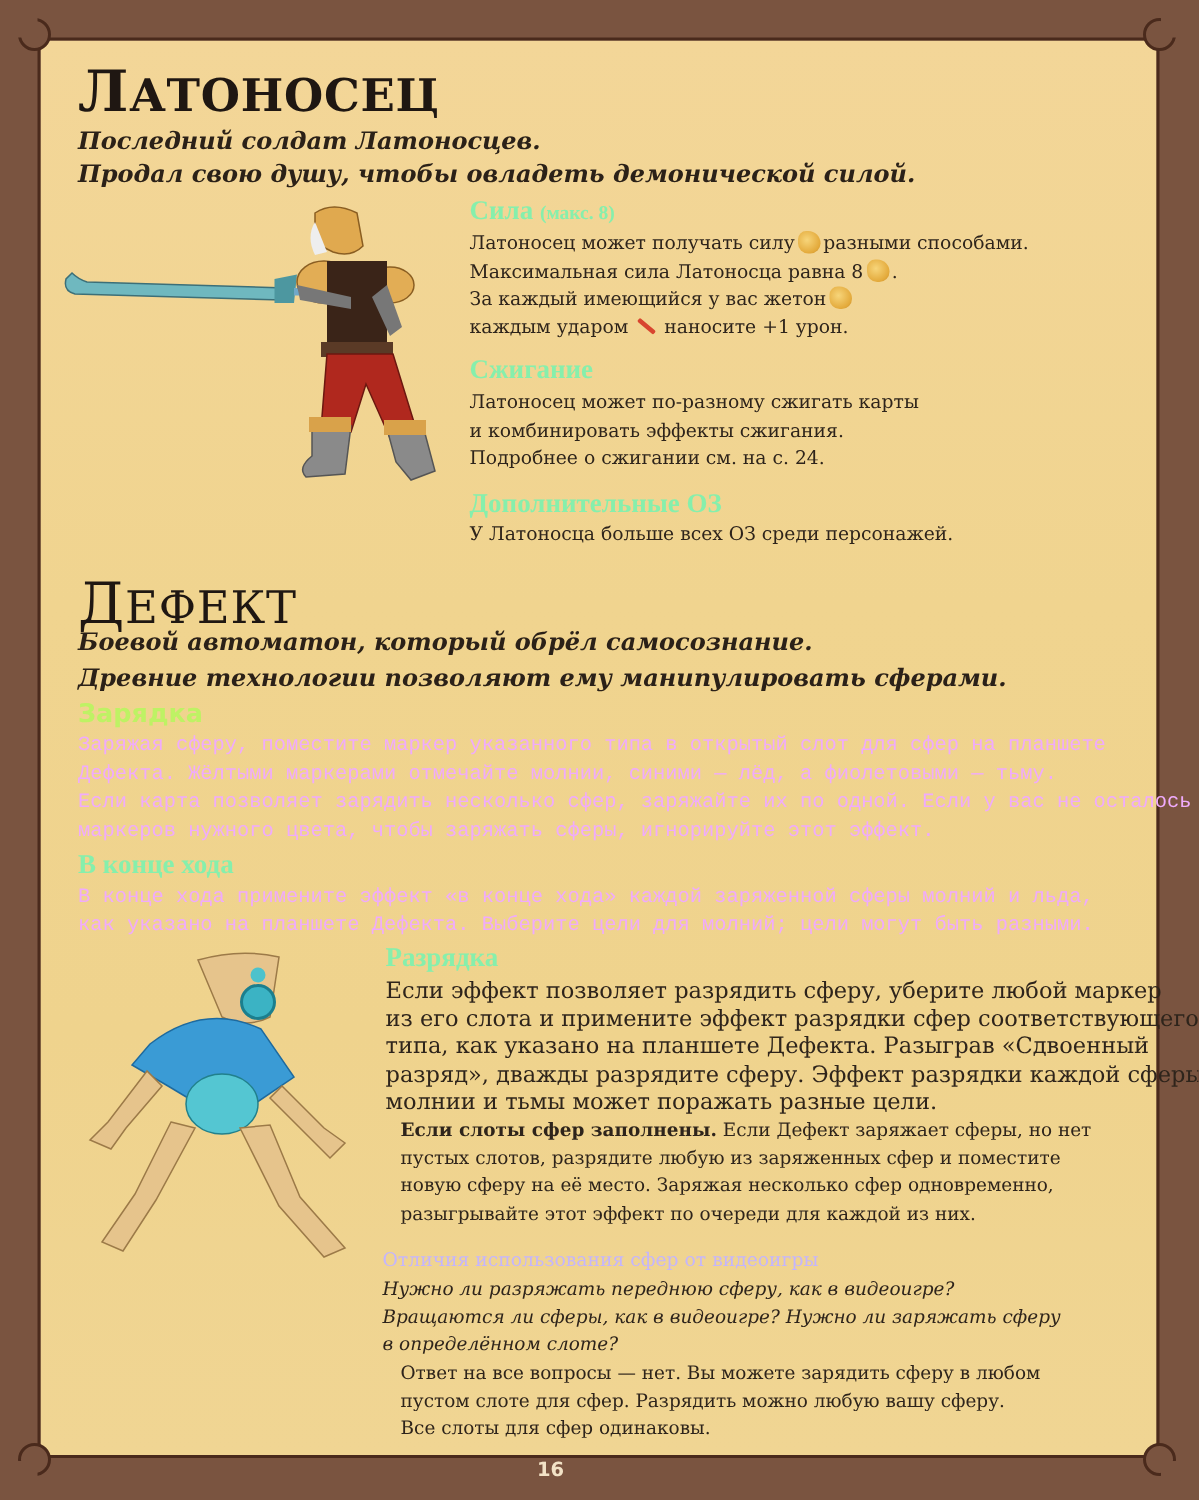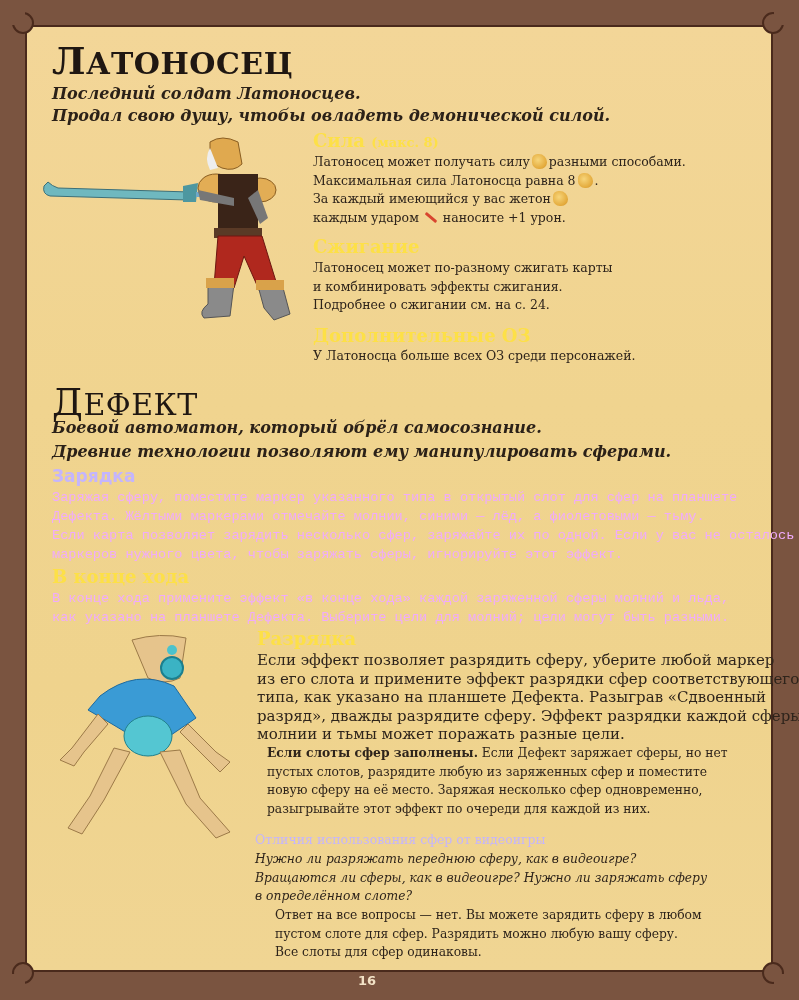--- a/index.html
+++ b/index.html
@@ -24,25 +24,25 @@
   .c-bl { left:12px; top:962px; }
   .c-br { left:762px; top:962px; }
   .corner-fill { position:absolute; width:13px; height:13px; background:#7a5440; }
   .abs { position:absolute; }
   .title {
     font-family:"DejaVu Serif", serif; font-weight:normal; color:#1f1712;
     font-size:30px; letter-spacing:0.5px; white-space:nowrap;
   }
   .title .cap { font-size:38px; }
   .lead { font-style:italic; font-weight:bold; font-size:16px; color:#2b2118; white-space:nowrap; }
-  .h2 { font-weight:bold; font-size:18px; color:#fde047; white-space:nowrap; }
+  .h2 { font-weight:bold; font-size:18px; color:#86efac; white-space:nowrap;font-family:Liberation Serif, serif; }
   .h2 small { font-size:13px; }
   .body { font-size:12.5px; line-height:18.6px; color:#2e241b; white-space:nowrap; }
   .body-narrow { font-family:Liberation Mono, monospace; font-size:13.6px; line-height:19px; color:#f0abfc; white-space:nowrap; }
-  .hsans { font-family:"DejaVu Sans", sans-serif; font-weight:bold; font-size:16px; color:#c4b5fd; white-space:nowrap; }
+  .hsans { font-family:"DejaVu Sans", sans-serif; font-weight:bold; font-size:16px; color:#bef264; white-space:nowrap; }
   .icon-muscle {
     display:inline-block; width:15px; height:15px; vertical-align:-3px;
     background:radial-gradient(circle at 40% 40%,#f7d57a 0%,#e3a93a 70%,#b47a22 100%);
     border-radius:40% 60% 50% 50%; margin:0 2px;
   }
   .icon-sword {
     display:inline-block; width:14px; height:3px; background:#d8452f; transform:rotate(40deg);
     vertical-align:3px; margin:0 5px; border-radius:1px;
   }
   .pagenum {
@@ -163,19 +163,19 @@
   <div>новую сферу на её место. Заряжая несколько сфер одновременно,</div>
   <div>разыгрывайте этот эффект по очереди для каждой из них.</div>
 </div>
 
 <div class="abs" style="left:255px;top:832px;font-weight:normal;font-size:12.5px;white-space:nowrap;color:#c4b5fd;">Отличия использования сфер от видеоигры</div>
 <div class="abs body" style="left:255px;top:850px;font-style:italic;font-size:12.3px;">
   <div>Нужно ли разряжать переднюю сферу, как в видеоигре?</div>
   <div>Вращаются ли сферы, как в видеоигре? Нужно ли заряжать сферу</div>
   <div>в определённом слоте?</div>
 </div>
-<div class="abs body" style="left:267px;top:906px;font-size:12.3px;margin-left:8px;">
+<div class="abs body" style="left:267px;top:906px;font-size:12.3px;">
   <div>Ответ на все вопросы — нет. Вы можете зарядить сферу в любом</div>
   <div>пустом слоте для сфер. Разрядить можно любую вашу сферу.</div>
   <div>Все слоты для сфер одинаковы.</div>
 </div>
 
 <div class="pagenum">16</div>
 
 </body></html>

